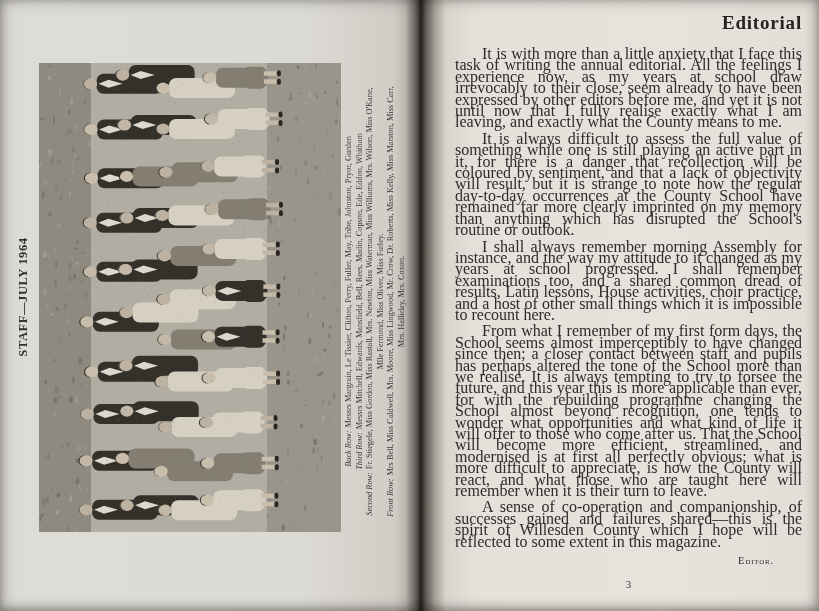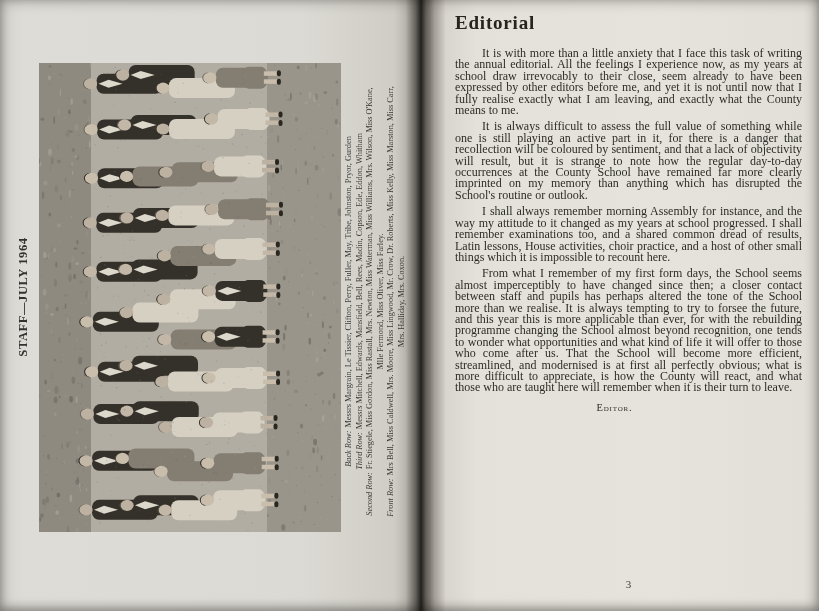--- a/index.html
+++ b/index.html
@@ -37,25 +37,25 @@
 
   
   .staff-frame { position:absolute; left:8px; top:236px; width:30px; height:122px; }
   .staff-inner { position:absolute; left:0; top:0; width:122px; height:30px;
     transform-origin:0 0; transform: translateY(122px) rotate(-90deg);
     font-weight:bold; font-size:12.5px; letter-spacing:0.6px; color:#33322e;
     text-align:center; line-height:30px; white-space:nowrap; }
 
   
   .editorial { position:absolute; left:25px; top:12px; width:347px; color:#2d2c28; }
-  .ed-title { text-align:left; font-size:19px; font-weight:bold; letter-spacing:0.8px;
+  .ed-title { text-align:right; font-size:19px; font-weight:bold; letter-spacing:0.8px;
     margin-bottom:14px; color:#25241f; }
-  .ed-body p { font-size:12px; line-height:11.4px; text-align:justify;
+  .ed-body p { font-size:16px; line-height:11.4px; text-align:justify;
     text-indent:27px; margin-bottom:5px; }
-  .signature { text-align:center; padding-right:28px; margin-top:8px;
+  .signature { text-align:right; padding-right:28px; margin-top:8px;
     font-variant:small-caps; font-size:10.5px; letter-spacing:0.8px; color:#2d2c28; }
   .pagenum { position:absolute; left:25px; top:578px; width:347px; text-align:center;
     font-size:11px; color:#3b3a36; }
 </style>
 </head>
 <body>
 
 <div class="spread">
 
   <div class="page page-left">
@@ -1219,20 +1219,21 @@
   </div>
 
   <div class="page page-right">
     <div class="editorial">
       <div class="ed-title">Editorial</div>
       <div class="ed-body">
         <p>It is with more than a little anxiety that I face this task of writing the annual editorial.  All the feelings I experience now, as my years at school draw irrevocably to their close, seem already to have been expressed by other editors before me, and yet it is not until now that I fully realise exactly what I am leaving, and exactly what the County means to me.</p>
         <p>It is always difficult to assess the full value of something while one is still playing an active part in it, for there is a danger that recollection will be coloured by sentiment, and that a lack of objectivity will result, but it is strange to note how the regular day-to-day occurrences at the County School have remained far more clearly imprinted on my memory than anything which has disrupted the School's routine or outlook.</p>
         <p>I shall always remember morning Assembly for instance, and the way my attitude to it changed as my years at school progressed.  I shall remember examinations too, and a shared common dread of results, Latin lessons, House activities, choir practice, and a host of other small things which it is impossible to recount here.</p>
         <p>From what I remember of my first form days, the School seems almost imperceptibly to have changed since then; a closer contact between staff and pupils has perhaps altered the tone of the School more than we realise.  It is always tempting to try to forsee the future, and this year this is more applicable than ever, for with the rebuilding programme changing the School almost beyond recognition, one tends to wonder what opportunities and what kind of life it will offer to those who come after us.  That the School will become more efficient, streamlined, and modernised is at first all perfectly obvious; what is more difficult to appreciate, is how the County will react, and what those who are taught here will remember when it is their turn to leave.</p>
+        <p>A sense of co-operation and companionship, of successes gained and failures shared—this is the spirit of Willesden County which I hope will be reflected to some extent in this magazine.</p>
       </div>
       <div class="signature">Editor.</div>
     </div>
     <div class="pagenum">3</div>
   </div>
 
   <div class="gutter"></div>
   <div class="vignette"></div>
 </div>
 

